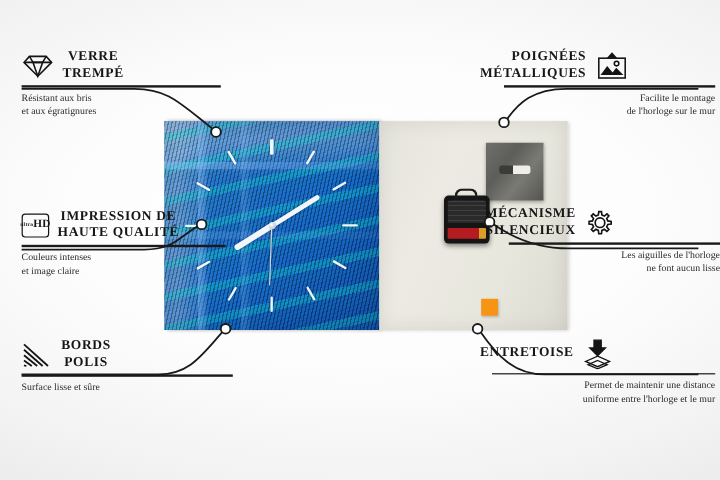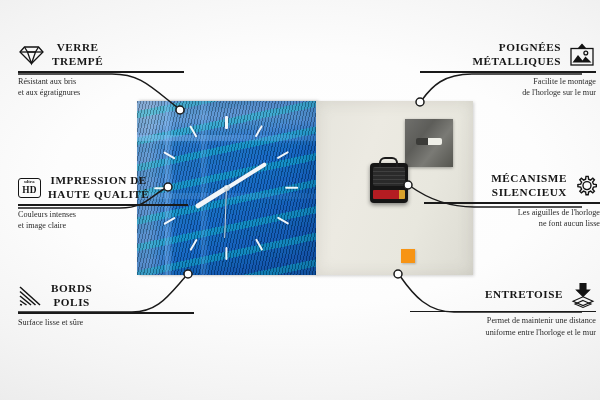--- a/index.html
+++ b/index.html
@@ -137,21 +137,21 @@
 
   
   #wires { position: absolute; inset: 0; pointer-events: none; }
 
   
   .feature { position: absolute; }
   .feature .head {
     display: flex; align-items: center; gap: 7px;
   }
   .feature.left .head { justify-content: flex-start; }
-  .feature.right .head { justify-content: flex-end; }
+  .feature.right .head { }
   .titlewrap {
     font-family: "Liberation Serif", serif;
     font-weight: bold;
     font-size: 11.2px;
     letter-spacing: .55px;
     color: #161616;
     line-height: 1.22;
     text-transform: uppercase;
   }
   .feature.left .titlewrap  { text-align: center; }
@@ -183,21 +183,21 @@
   #f-impression .rule { width: 170px; }
   #f-bords      .rule { width: 176px; }
   #f-poignees   .rule { width: 176px; margin-left: auto; }
   #f-mecanisme  .rule { width: 176px; margin-left: auto; }
   #f-entretoise .rule { width: 186px; margin-left: auto; }
 
   .hd-box {
     width: 23px; height: 20px;
     border: 1.6px solid #141414;
     border-radius: 3px;
-    display: flex; flex-direction: column;
+    display: flex; flex-direction: row;
     align-items: center; justify-content: center;
     line-height: 1;
   }
   .hd-ultra { font-size: 4.6px; font-weight: bold; letter-spacing: .2px; color: #141414; }
   .hd-main  { font-size: 9.4px; font-weight: bold; letter-spacing: .2px; color: #141414; margin-top: .5px; }
 </style>
 </head>
 <body>
 
 <div id="stage">

